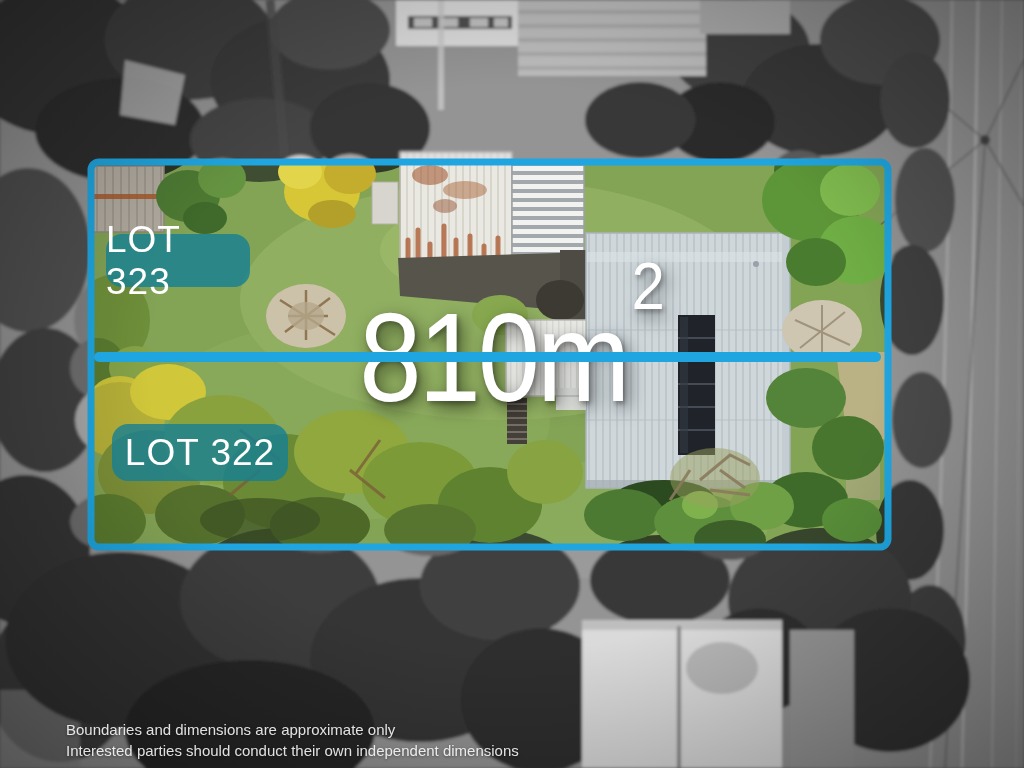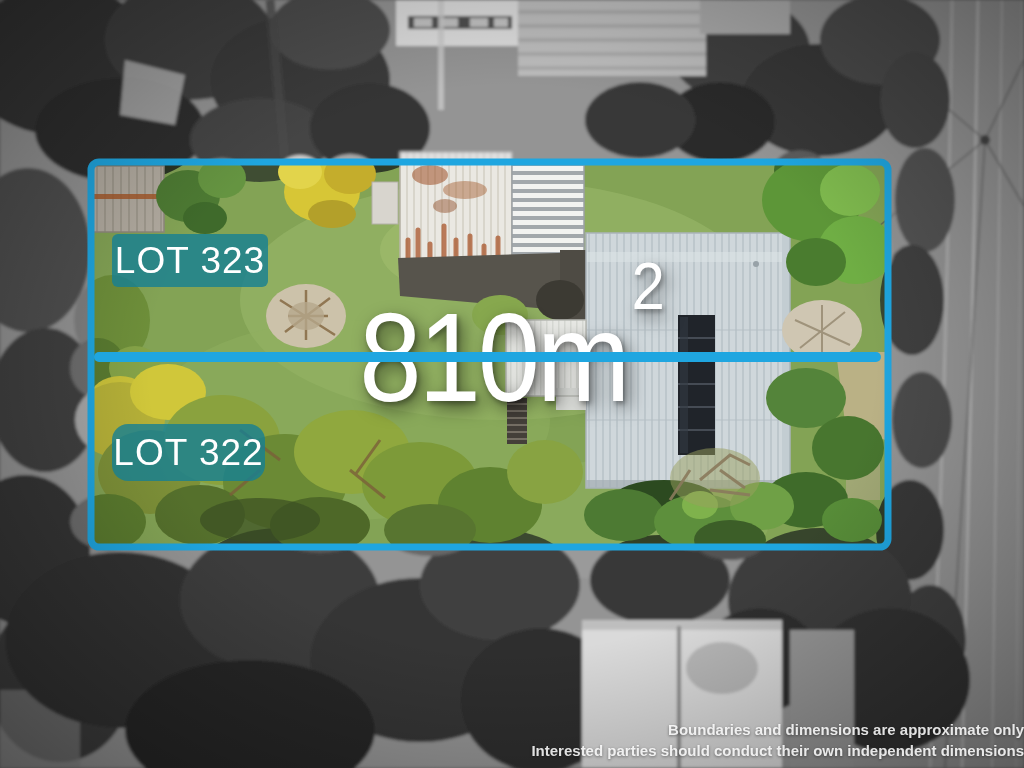--- a/index.html
+++ b/index.html
@@ -13,24 +13,24 @@
     transform:scaleY(1.12);transform-origin:50% 50%;
     text-shadow:5px 7px 16px rgba(0,0,0,.55),2px 3px 5px rgba(0,0,0,.35);
     pointer-events:none;white-space:nowrap;}
   .area-label sup{display:inline-block;font-size:60px;letter-spacing:0;
     transform:translateY(-44px);margin-left:4px;}
   .divider{position:absolute;left:94px;top:352px;width:787px;height:10px;
     border-radius:5px;background:#1FA6E0;pointer-events:none;}
   .badge{position:absolute;display:flex;align-items:center;justify-content:center;
     background:rgba(21,127,147,0.80);border-radius:16px;color:#fff;
     font-size:37px;font-weight:400;letter-spacing:1px;}
-  .badge.lot323{left:112px;top:234px;width:156px;height:53px;border-radius:6px;}
-  .badge.lot322{left:112px;top:424px;width:153px;height:57px;}
-  .disclaimer{position:absolute;left:66px;right:0;bottom:6px;text-align:right;
-    color:rgba(255,255,255,0.87);font-size:15px;line-height:1.45;font-weight:700;
+  .badge.lot323{left:106px;top:234px;width:144px;height:53px;}
+  .badge.lot322{left:112px;top:424px;width:176px;height:57px;}
+  .disclaimer{position:absolute;left:66px;right:0;bottom:6px;text-align:left;
+    color:rgba(255,255,255,0.87);font-size:15px;line-height:1.45;font-weight:400;
     text-shadow:0 1px 3px rgba(0,0,0,.45);}
 </style>
 </head>
 <body>
 
 <div class="stage">
 
   <svg width="1024" height="768" viewBox="0 0 1024 768">
     <defs>
       <filter id="grayblur" x="-5%" y="-5%" width="110%" height="110%">

